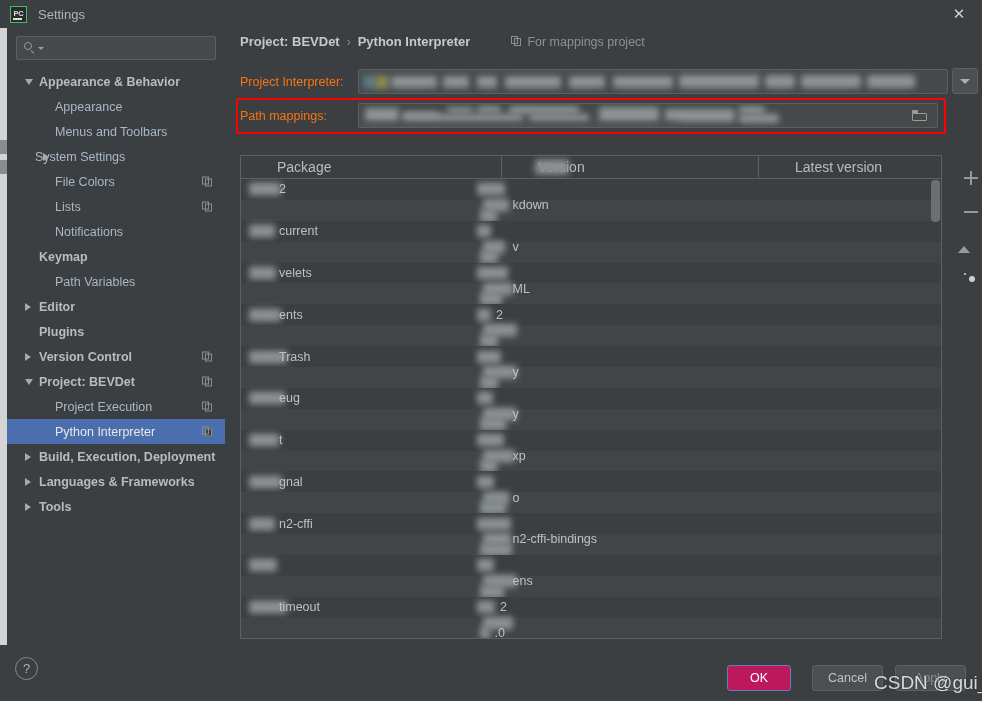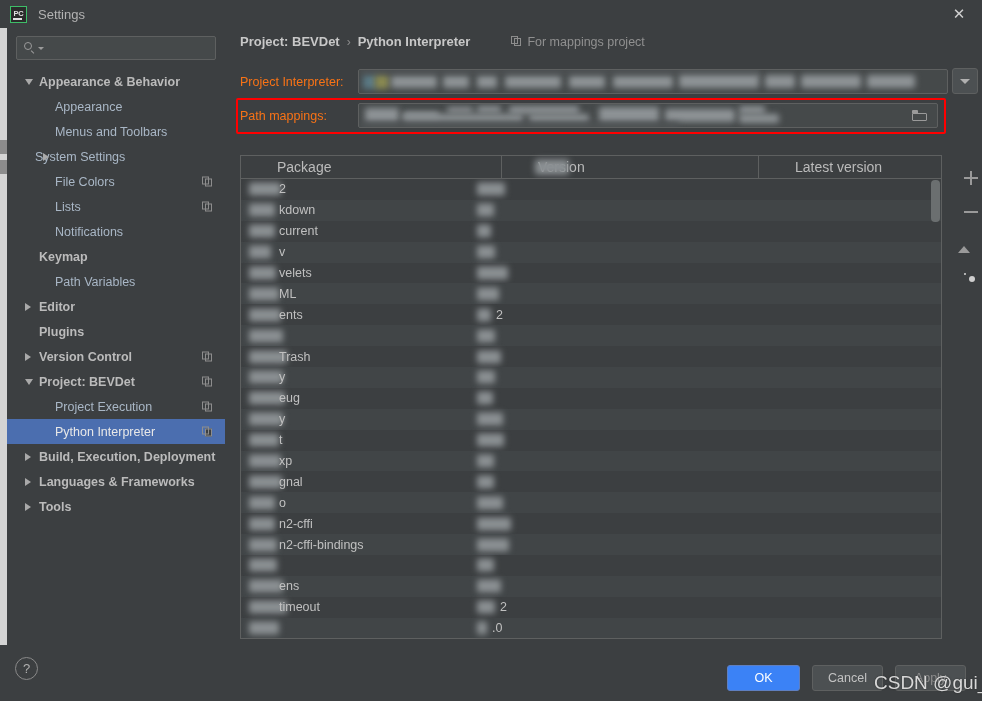--- a/index.html
+++ b/index.html
@@ -244,21 +244,21 @@
     position: relative; cursor: pointer; margin-left: 28px;
   }
   .th:last-child { border-right: none; }
   .tbody { position: relative; height: 459px; overflow: hidden; }
   .trow {
     position: relative;
     height: 20.9px;
     display: flex; align-items: center;
   }
   .trow.odd  { background: #3c3f41; }
-  .trow.even { background: #414547; }
+  .trow.even { background: #414547; flex-direction: column; }
   .cell-pkg { position: relative; width: 233px; height: 100%; }
   .cell-ver { position: relative; width: 229px; height: 100%; }
   .cell-lat { position: relative; flex: 1; height: 100%; }
   .pkg-text {
     position: absolute; left: 38px; top: 50%;
     transform: translateY(-50%);
     color: #c0c0c0; font-size: 12.5px; white-space: nowrap;
   }
   .pkg-pre {
     position: absolute; top: 50%; transform: translateY(-50%);
@@ -334,22 +334,22 @@
     cursor: pointer;
   }
   .btn {
     position: absolute; top: 665px;
     height: 26px;
     border-radius: 3px;
     display: flex; align-items: center; justify-content: center;
     font-size: 12.5px; cursor: pointer;
   }
   .btn-ok {
-    left: 727px; width: 73px;
-    background: #3b82f6; border: 1px solid #5f7fc0; color: #ffffff;
+    left: 727px; width: 64px;
+    background: #be185d; border: 1px solid #5f7fc0; color: #ffffff;
   }
   .btn-cancel {
     left: 812px; width: 71px;
     background: #4c5052; border: 1px solid #5e6060; color: #c2c2c2;
   }
   .btn-apply {
     left: 895px; width: 71px;
     background: #4c5052; border: 1px solid #5e6060; color: #8c8c8c;
   }
   .watermark {

